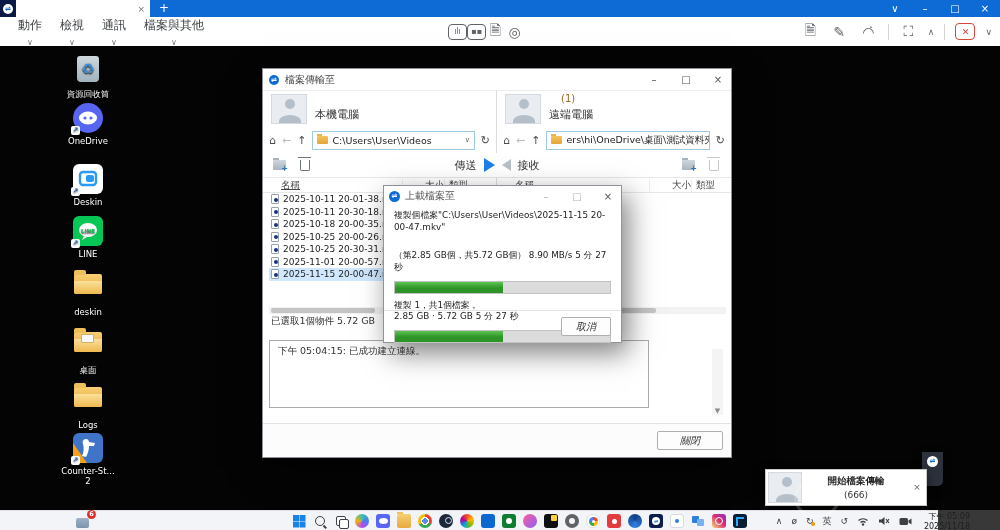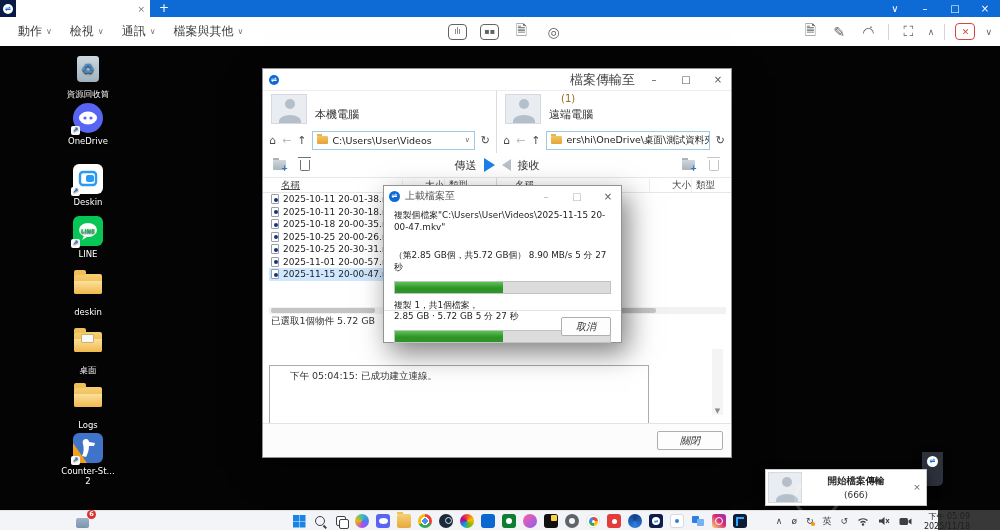--- a/index.html
+++ b/index.html
@@ -16,23 +16,23 @@
   .session-tab { width:134px; background:#fff; display:flex; align-items:center; justify-content:flex-end;
     padding-right:5px; border-radius:0 0 0 0; }
   .tab-x { color:#777; font-size:9px; cursor:pointer; }
   .newtab { color:#fff; font-size:12px; width:28px; text-align:center; line-height:17px; }
   .tb-spacer { flex:1; }
   .win-ctl { color:#fff; font-size:10px; width:30px; text-align:center; line-height:17px; }
 
   
   #menubar { position:absolute; top:17px; left:0; width:100%; height:29px; background:#fff;
     display:flex; align-items:center; font-size:12px; color:#3c4043; }
-  .menu-item { margin-left:18px; display:flex; align-items:center; gap:4px; cursor:pointer; }
+  .menu-item { margin-left:18px; display:flex; align-items:center; gap:4px; cursor:pointer;flex-direction:column; }
   .chev { font-size:8px; color:#777; }
-  .mb-center { position:absolute; left:448px; top:0; height:29px; display:flex; align-items:center; gap:13px; }
+  .mb-center { position:absolute; left:448px; top:0; height:29px; display:flex; align-items:center; }
   .mb-right { position:absolute; right:8px; top:0; height:29px; display:flex; align-items:center; gap:10px; }
   .tool-ic { width:19px; height:16px; border:1.4px solid #5f6368; border-radius:4px;
     position:relative; display:flex; align-items:center; justify-content:center; font-size:8px; color:#5f6368; }
   .tool-ic.noborder { border:none; font-size:14px; }
   .vdiv { width:1px; height:16px; background:#d5d5d5; }
   .end-ic { width:20px; height:17px; border:1.6px solid #d9453c; border-radius:4px; color:#d9453c;
     font-size:9px; display:flex; align-items:center; justify-content:center; font-weight:bold; }
   .chev-big { color:#5f6368; font-size:9px; }
 
   
@@ -56,21 +56,21 @@
 
   
   .winctl-gray { color:#555; font-size:10px; width:26px; text-align:center; }
   .winctl-dim  { color:#b5b5b5; }
 
   
   #ftwin { position:absolute; left:262px; top:68px; width:470px; height:390px; background:#fff;
     border:1px solid #8f9399; box-shadow:0 10px 30px rgba(0,0,0,.55); font-size:10.5px; color:#333; }
   .ft-titlebar { height:22px; display:flex; align-items:center; padding-left:6px; gap:6px;
     border-bottom:1px solid #ededed; }
-  .ft-title { font-size:13px; color:#444; flex:1;text-align:right; }
+  .ft-title { font-size:10px; color:#444; flex:1; }
   .panes { position:absolute; top:22px; left:0; width:100%; height:36px; display:flex; }
   .pane-head { width:50%; display:flex; align-items:flex-end; padding:3px 8px; gap:8px; position:relative; }
   .pane-head.left { border-right:1px solid #dcdcdc; }
   .avatar { width:36px; height:30px; background:#e9edf1; border:1px solid #d4dae0; position:relative; overflow:hidden; }
   .avatar::before { content:""; position:absolute; top:4px; left:13px; width:10px; height:10px;
     border-radius:50%; background:#b4bfc9; }
   .avatar::after { content:""; position:absolute; bottom:-4px; left:7px; width:22px; height:12px;
     border-radius:50% 50% 0 0; background:#b4bfc9; }
   .pc-name { font-size:11px; color:#333; padding-bottom:2px; }
   .remote-count { position:absolute; top:2px; left:64px; color:#9c6a21; font-size:10px; }
@@ -119,22 +119,22 @@
   .vscroll { position:absolute; top:124px; left:228px; width:8px; height:112px; background:#f2f2f2; }
   .vscroll .thumb { position:absolute; top:0; left:1px; width:6px; height:62px; background:#cdcdcd; border-radius:3px; }
   .hscroll { position:absolute; height:7px; background:#f2f2f2; }
   .hscroll .thumb { position:absolute; top:1px; height:5px; background:#c4c4c4; border-radius:2px; }
 
   .sel-status { position:absolute; top:246px; left:8px; font-size:9.5px; color:#333; }
   .ft-tabs { position:absolute; top:262px; left:6px; display:flex; }
   .ft-tab { padding:3px 22px; border:1px solid #ababab; border-bottom:none; background:#f2f2f2;
     font-size:10px; color:#333; margin-right:2px; border-radius:2px 2px 0 0; }
   .ft-tab.active { background:#fff; position:relative; z-index:2; }
-  .logbox { position:absolute; top:296px; left:6px; width:380px; height:68px; border:1px solid #ababab;
-    background:#fff; font-size:9.5px; color:#333; padding:4px 20px; }
+  .logbox { position:absolute; top:271px; left:6px; width:380px; height:68px; border:1px solid #ababab;
+    background:#fff; font-size:9.5px; color:#333; padding:4px 8px; }
   .log-vscroll { position:absolute; top:280px; right:8px; width:11px; height:66px; background:#f4f4f4;
     display:flex; align-items:flex-end; justify-content:center; color:#8a8a8a; font-size:7px; }
   .ft-footer { position:absolute; bottom:0; left:0; width:100%; height:34px; border-top:1px solid #e3e3e3;
     display:flex; align-items:center; justify-content:flex-end; padding-right:8px; background:#fcfcfc; }
   .btn { min-width:66px; height:19px; border:1px solid #aeaeae; background:#fdfdfd; font-size:10px;
     color:#333; display:flex; align-items:center; justify-content:center; border-radius:2px; cursor:pointer;font-style:italic; }
 
   
   #updlg { position:absolute; left:383px; top:185px; width:239px; height:158px; background:#fff;
     border:1px solid #8f9399; box-shadow:6px 10px 26px rgba(0,0,0,.5); }

